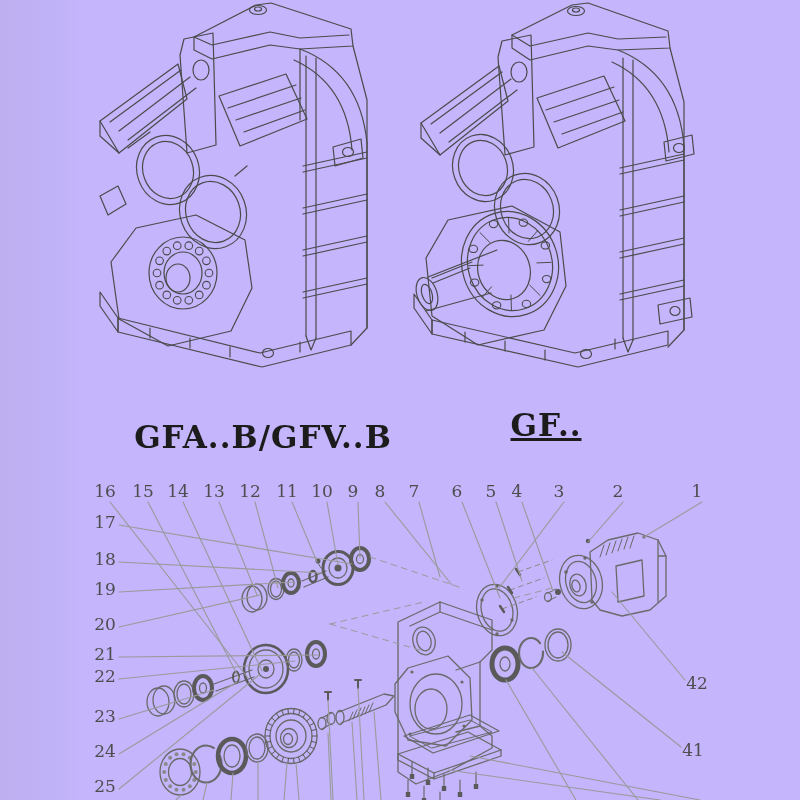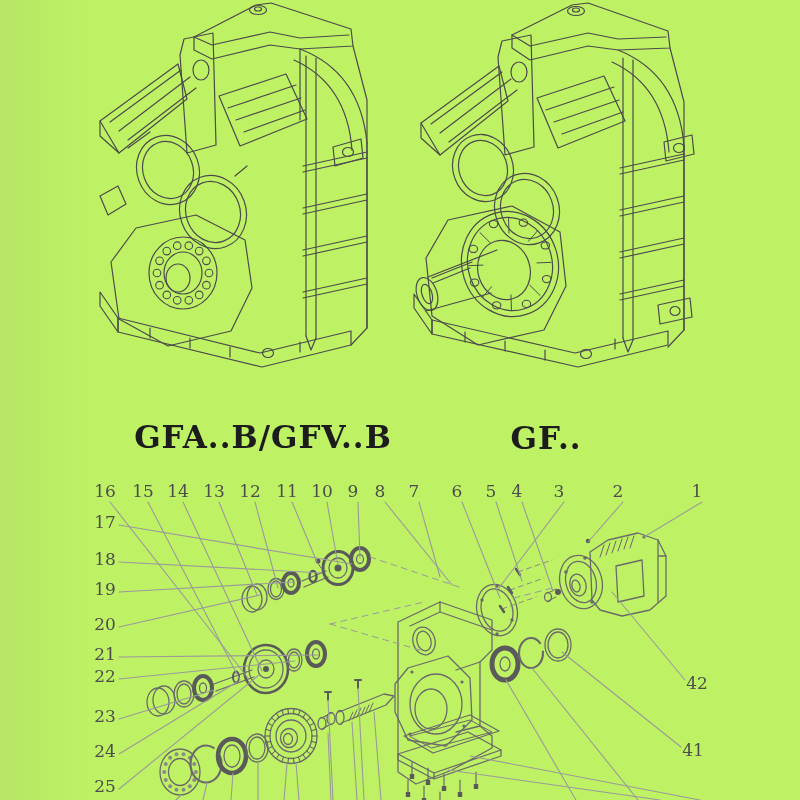--- a/index.html
+++ b/index.html
@@ -1,24 +1,24 @@
 <!DOCTYPE html>
 <html><head>
 <meta charset="utf-8">
 <style>
   html,body{margin:0;padding:0;background:#fff;}
-  #page{position:relative;width:800px;height:800px;background:#bef264;overflow:hidden;
+  #page{position:relative;width:800px;height:800px;background:#c4b5fd;overflow:hidden;
         font-family:"DejaVu Serif","Liberation Serif",serif;}
   #edge-shade{position:absolute;left:0;top:0;width:90px;height:800px;
         background:linear-gradient(90deg,rgba(120,120,115,0.10),rgba(120,120,115,0.0));pointer-events:none;}
   svg{position:absolute;left:0;top:0;}
   .model-label{position:absolute;font-weight:bold;color:#1c1c1c;font-size:31px;letter-spacing:1px;
         white-space:nowrap;transform:translateX(-50%);}
   #label-left{left:263px;top:419px;}
-  #label-right{left:546px;top:420px;}
+  #label-right{left:546px;top:407px;text-decoration:underline;}
 </style>
 </head>
 <body>
 
 <div id="page">
   <div id="edge-shade"></div>
 
   <div id="label-left" class="model-label">GFA..B/GFV..B</div>
   <div id="label-right" class="model-label">GF..</div>
 

